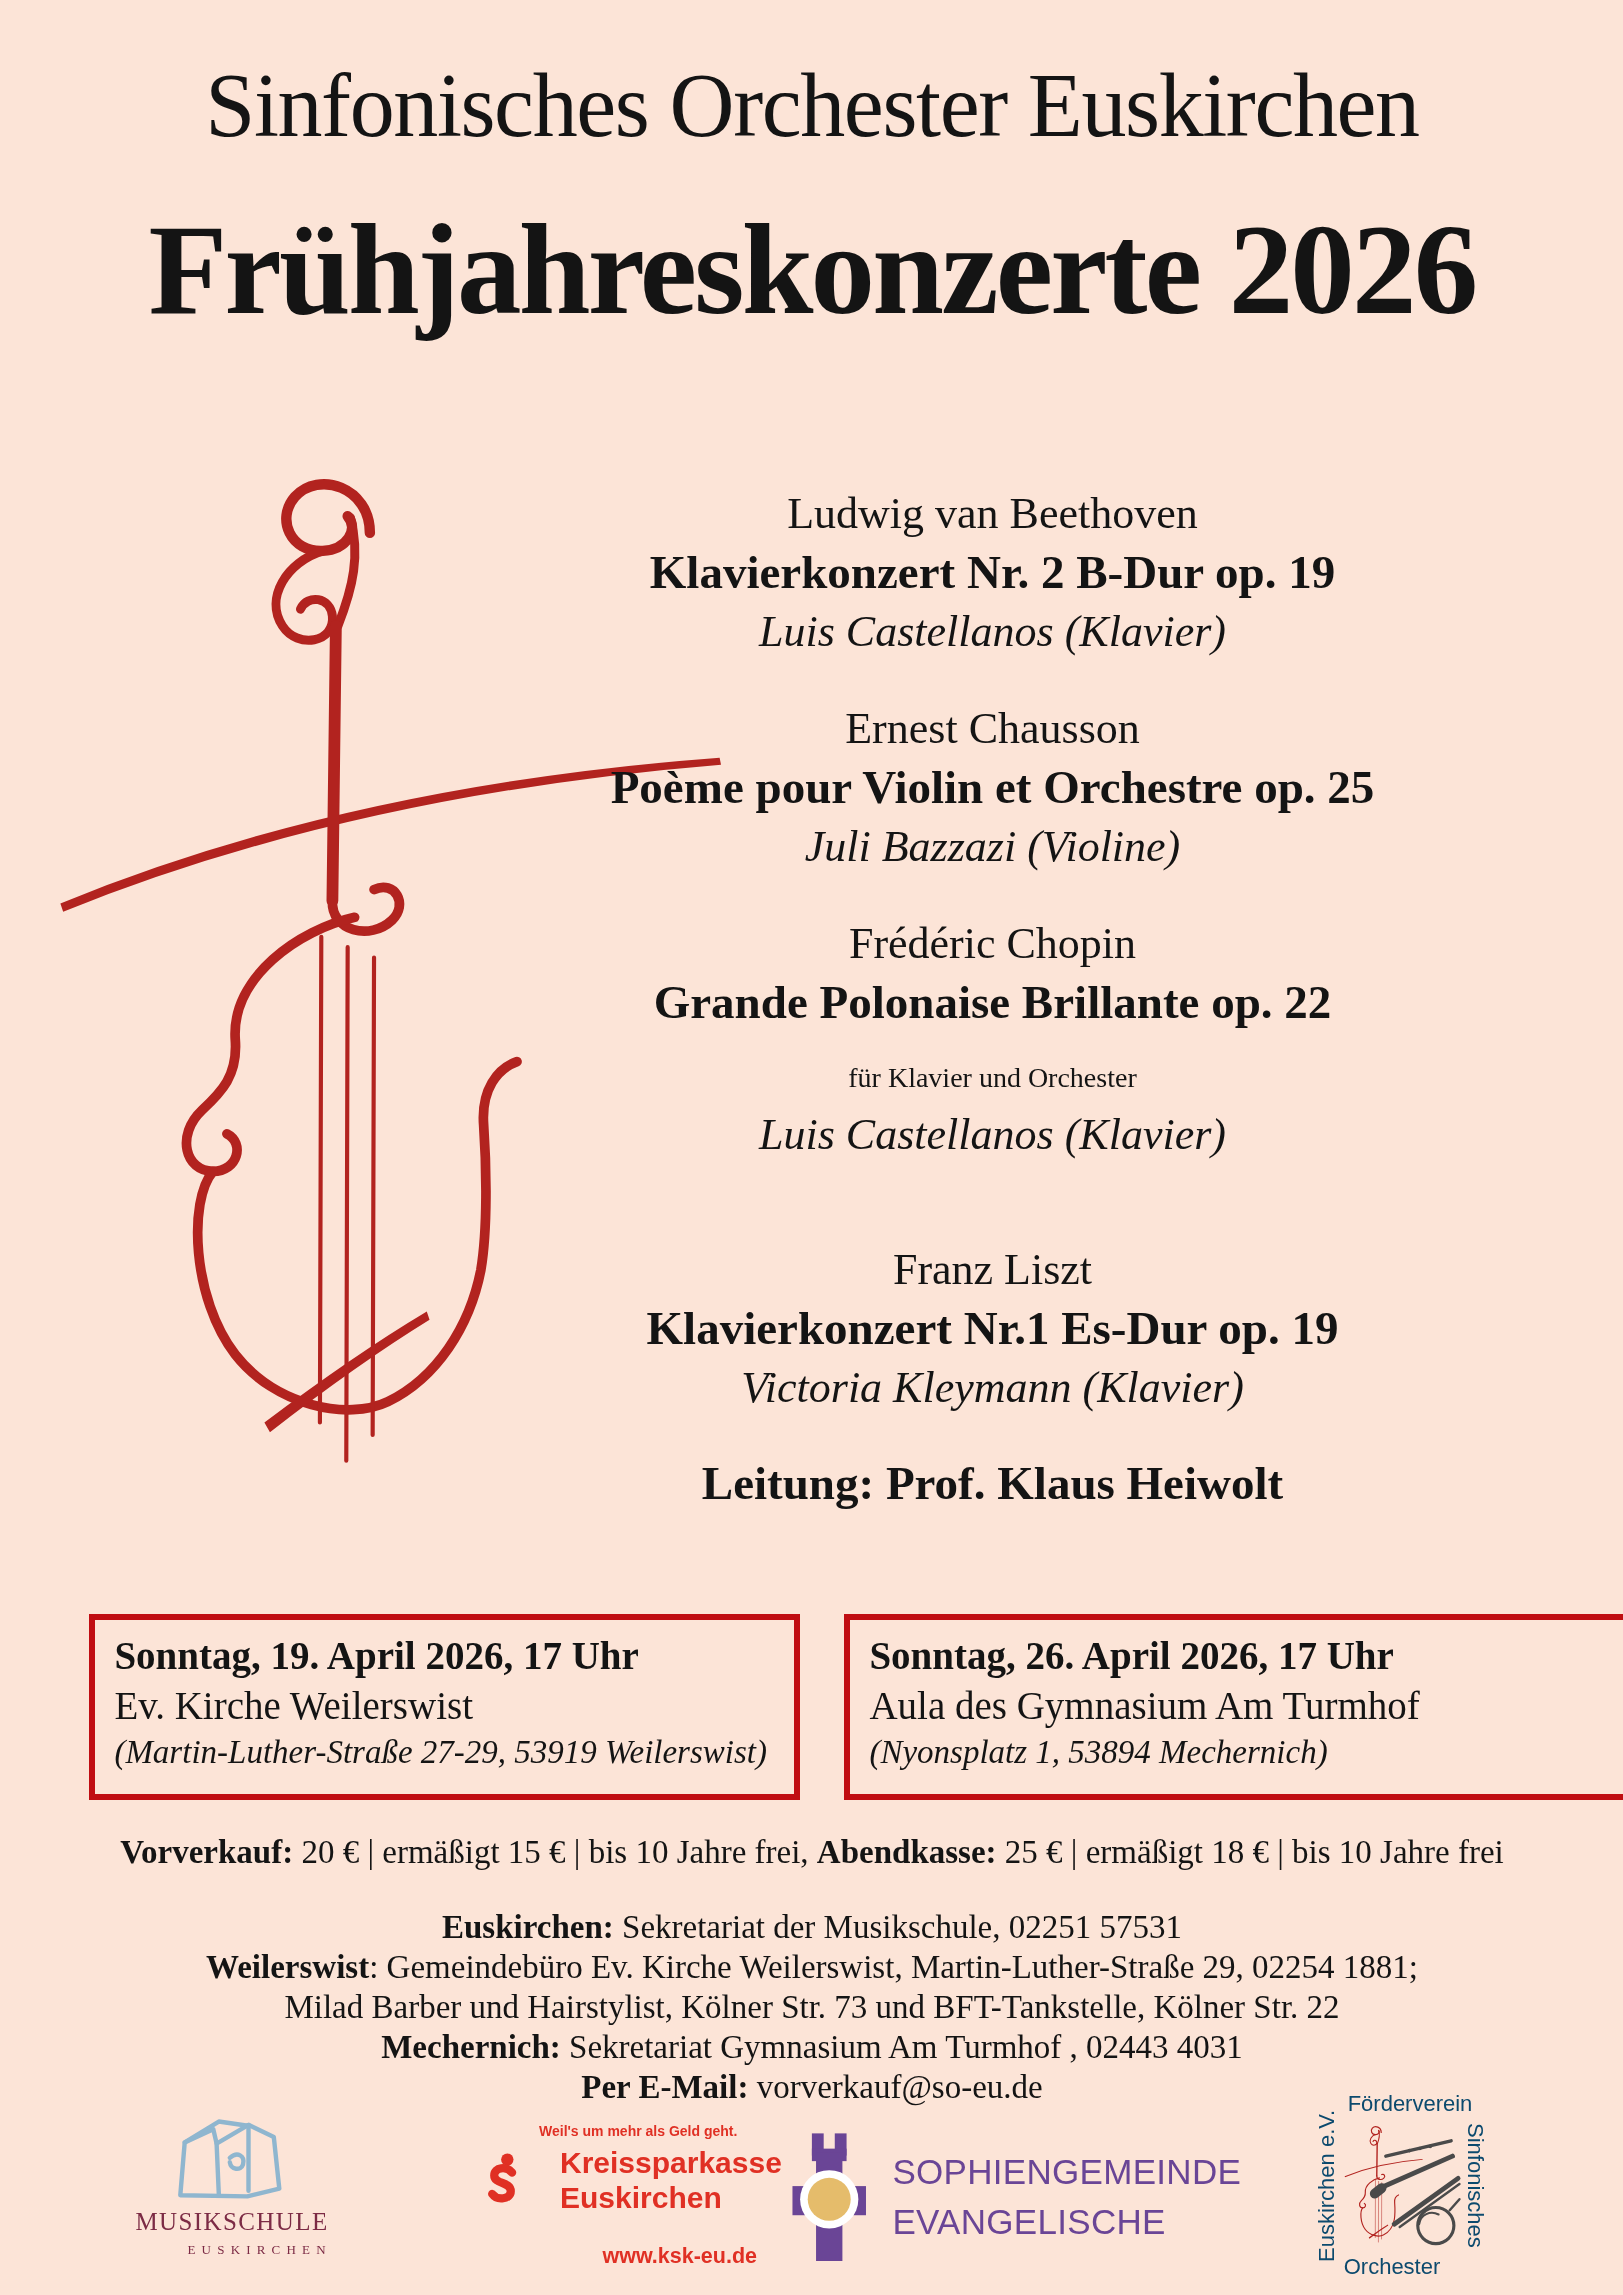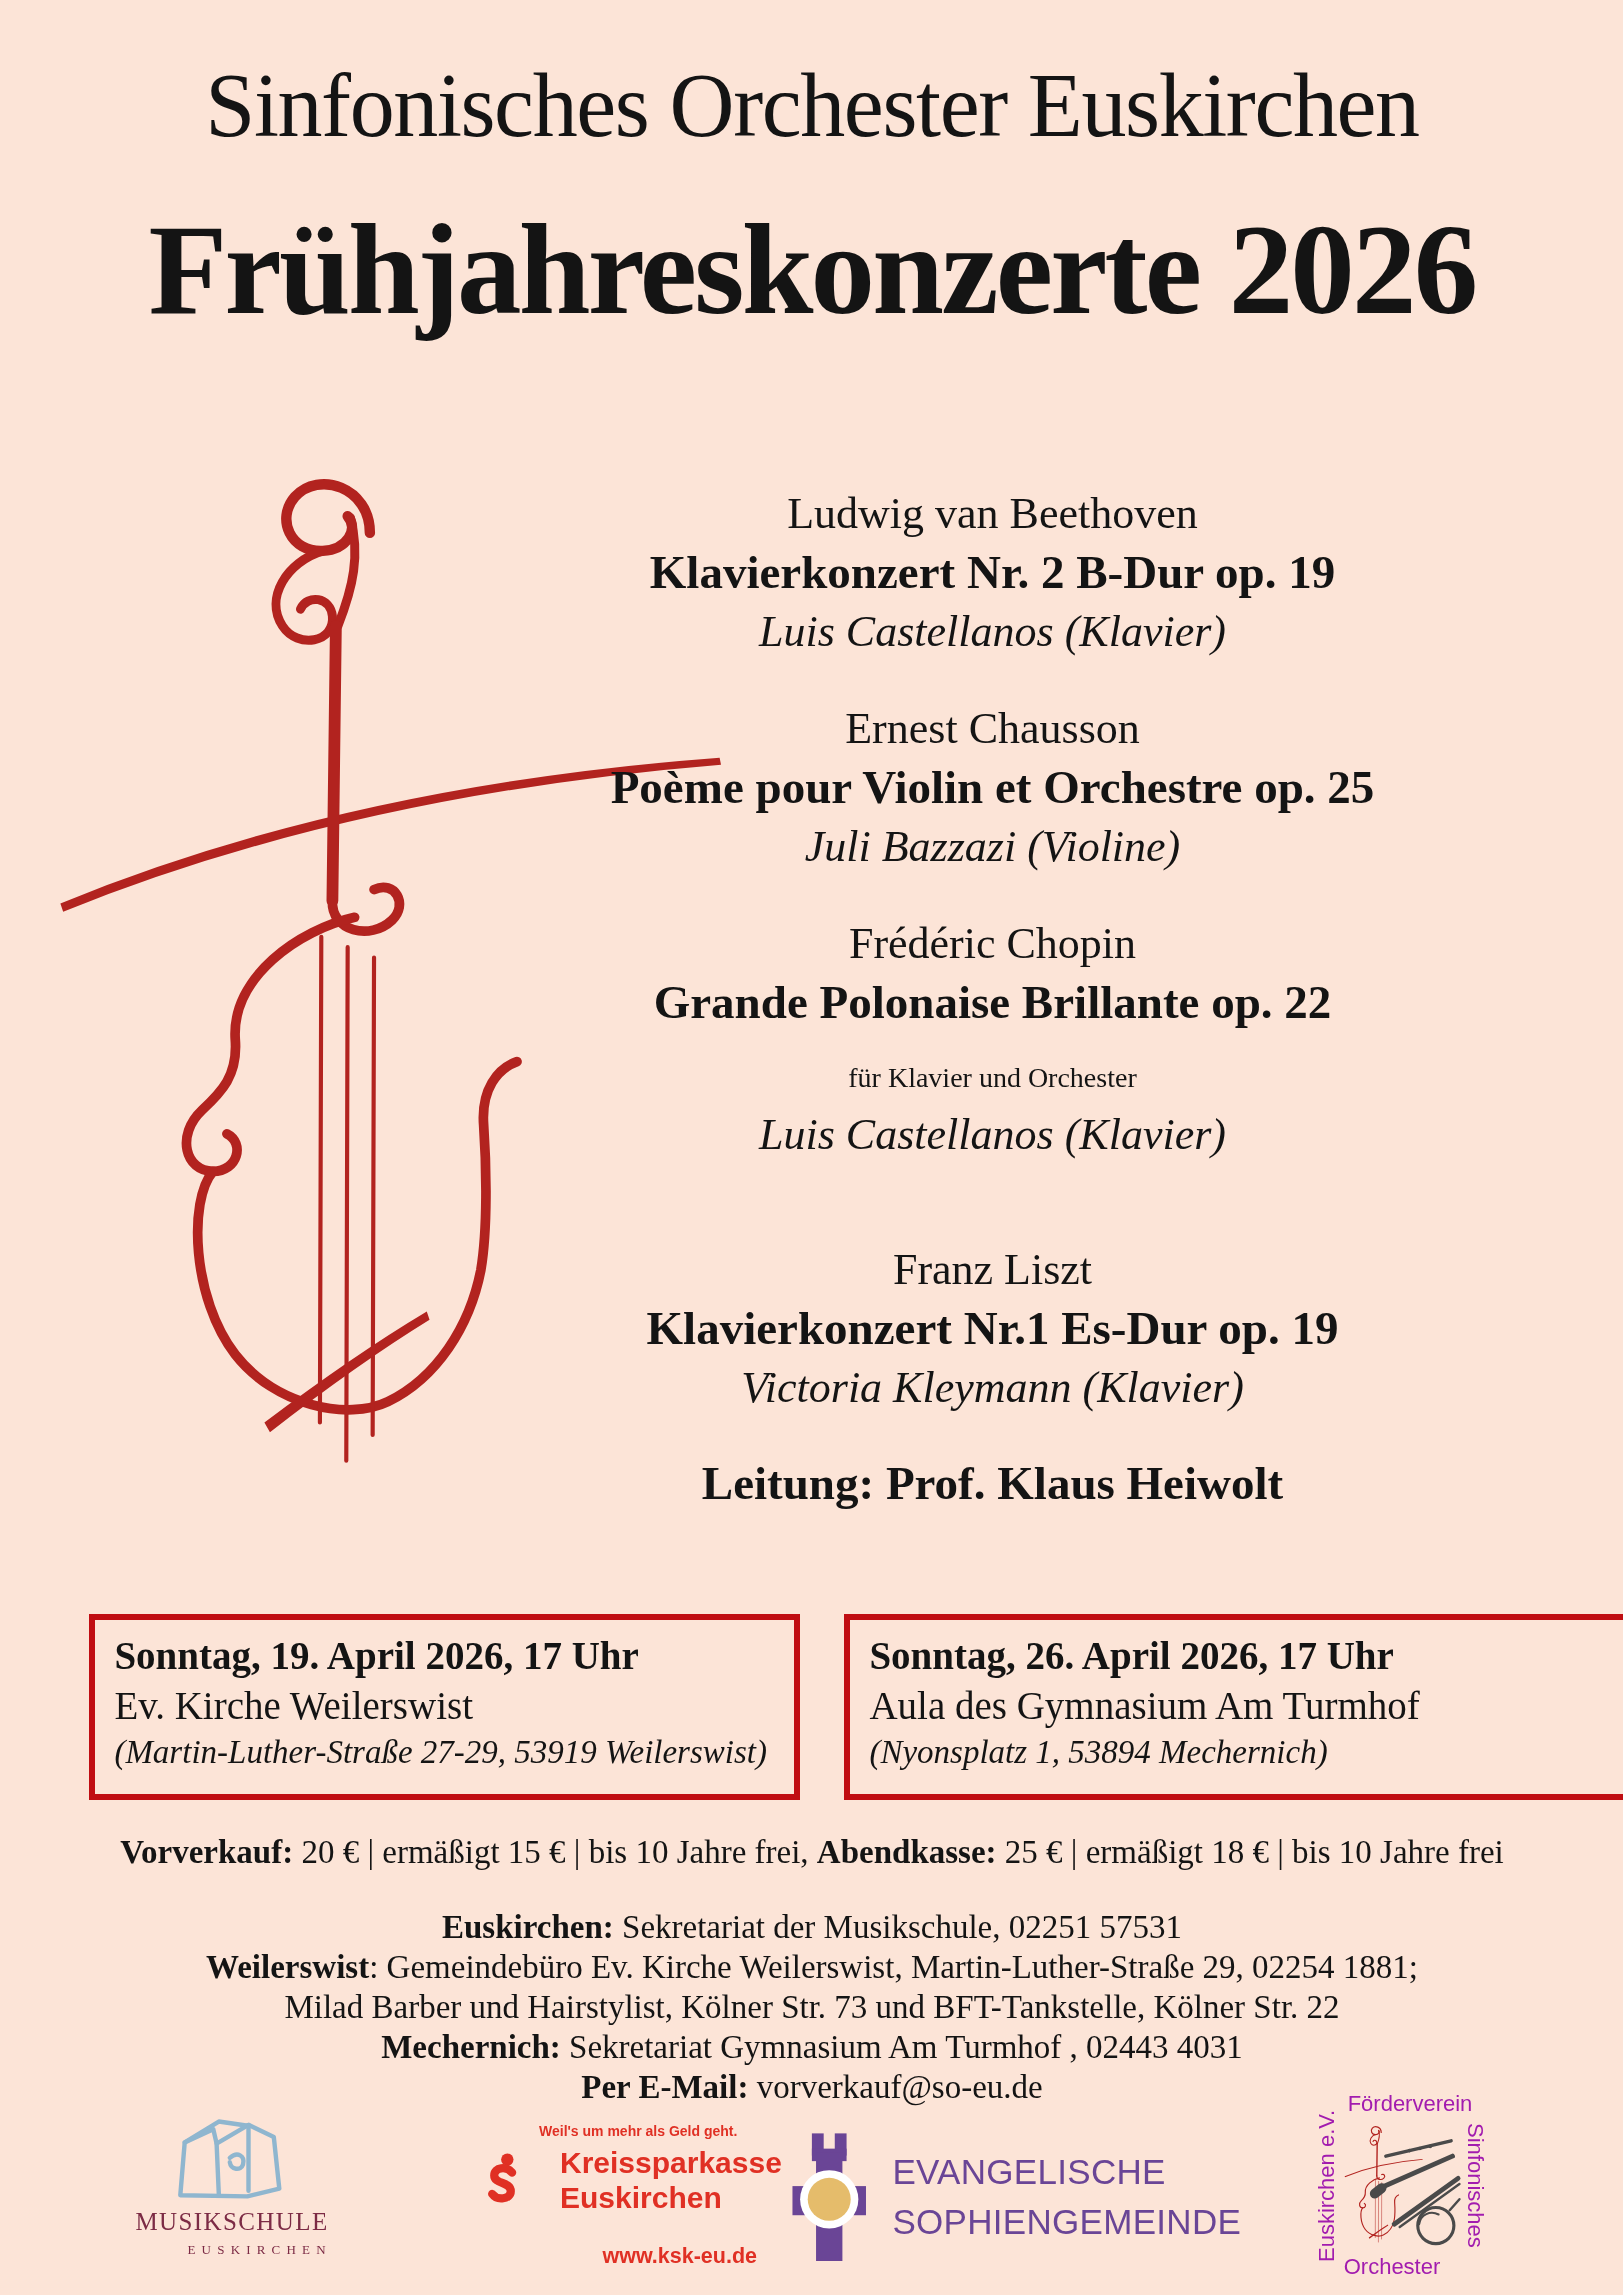--- a/index.html
+++ b/index.html
@@ -69,21 +69,21 @@
 
   
   .logo-sophien{position:absolute;left:791px;top:2132px;display:flex;
     align-items:center;gap:19.4px;font-family:"Liberation Sans",sans-serif;}
   .so-cross{width:82px;height:129px;}
   .so-text{font-size:35px;line-height:50px;color:var(--sophien-purple);
     letter-spacing:0.3px;white-space:nowrap;}
 
   
   .logo-fv{position:absolute;left:1314px;top:2091px;width:174px;height:189px;
-    font-family:"Liberation Sans",sans-serif;color:#a21caf;font-size:22px;}
+    font-family:"Liberation Sans",sans-serif;color:#0c4a6e;font-size:22px;}
   .fv-top{position:absolute;top:0;left:18px;right:0;text-align:center;white-space:nowrap;}
   .fv-bottom{position:absolute;bottom:0;left:0;right:18px;text-align:center;white-space:nowrap;}
   .fv-right{position:absolute;right:0;top:18px;height:153px;writing-mode:vertical-rl;
     text-align:center;white-space:nowrap;}
   .fv-left{position:absolute;left:0;bottom:18px;height:153px;writing-mode:vertical-rl;
     transform:rotate(180deg);text-align:center;white-space:nowrap;}
   .fv-art{position:absolute;left:26px;top:29px;width:125px;height:132px;}
 </style>
 </head>
 <body>
@@ -192,22 +192,22 @@
         <rect x="63" y="2" width="17" height="32"></rect>
         <rect x="30" y="24" width="50" height="18"></rect>
         <rect x="36" y="30" width="38" height="156"></rect>
         <rect x="2" y="78" width="38" height="42"></rect>
         <rect x="70" y="78" width="38" height="42"></rect>
       </g>
       <circle cx="55" cy="97" r="42" fill="#ffffff"></circle>
       <circle cx="55" cy="97" r="31" fill="#e5bc6b"></circle>
     </svg>
     <div class="so-text">
+      <div>SOPHIENGEMEINDE</div>
       <div>EVANGELISCHE</div>
-      <div>SOPHIENGEMEINDE</div>
     </div>
   </div>
 
   <div class="logo-fv">
     <div class="fv-top">Förderverein</div>
     <div class="fv-right">Sinfonisches</div>
     <div class="fv-bottom">Orchester</div>
     <div class="fv-left">Euskirchen e.V.</div>
     <svg class="fv-art" viewBox="0 0 180 190" aria-hidden="true">
       <use href="#violinArt" transform="translate(6,4) scale(0.118)"></use>

